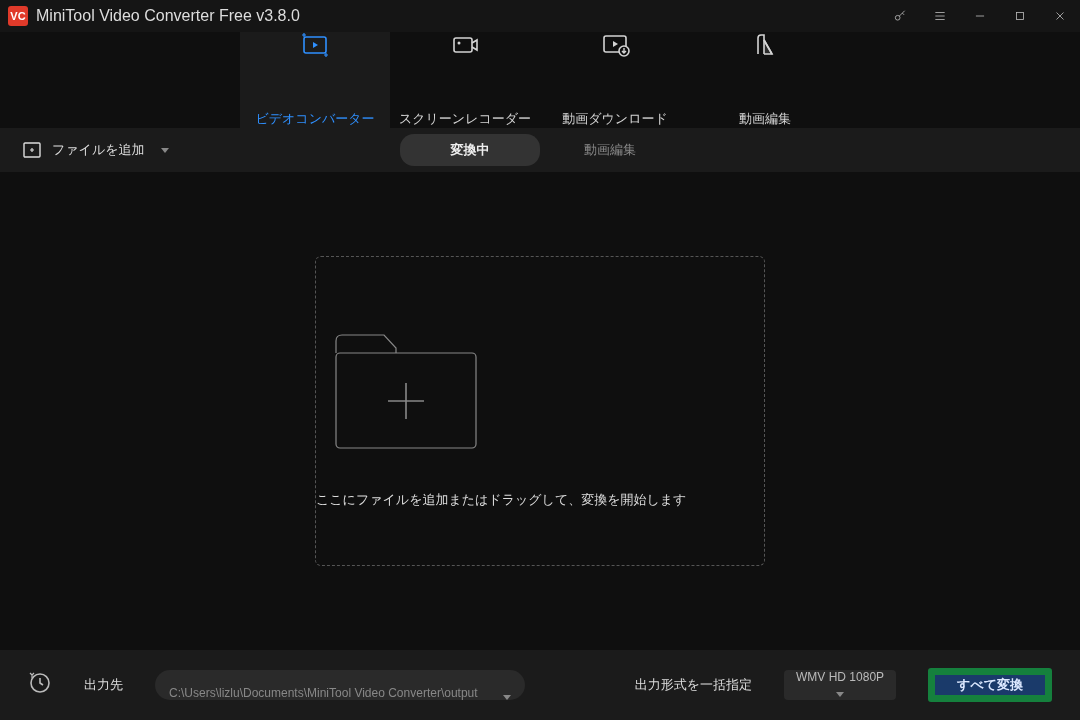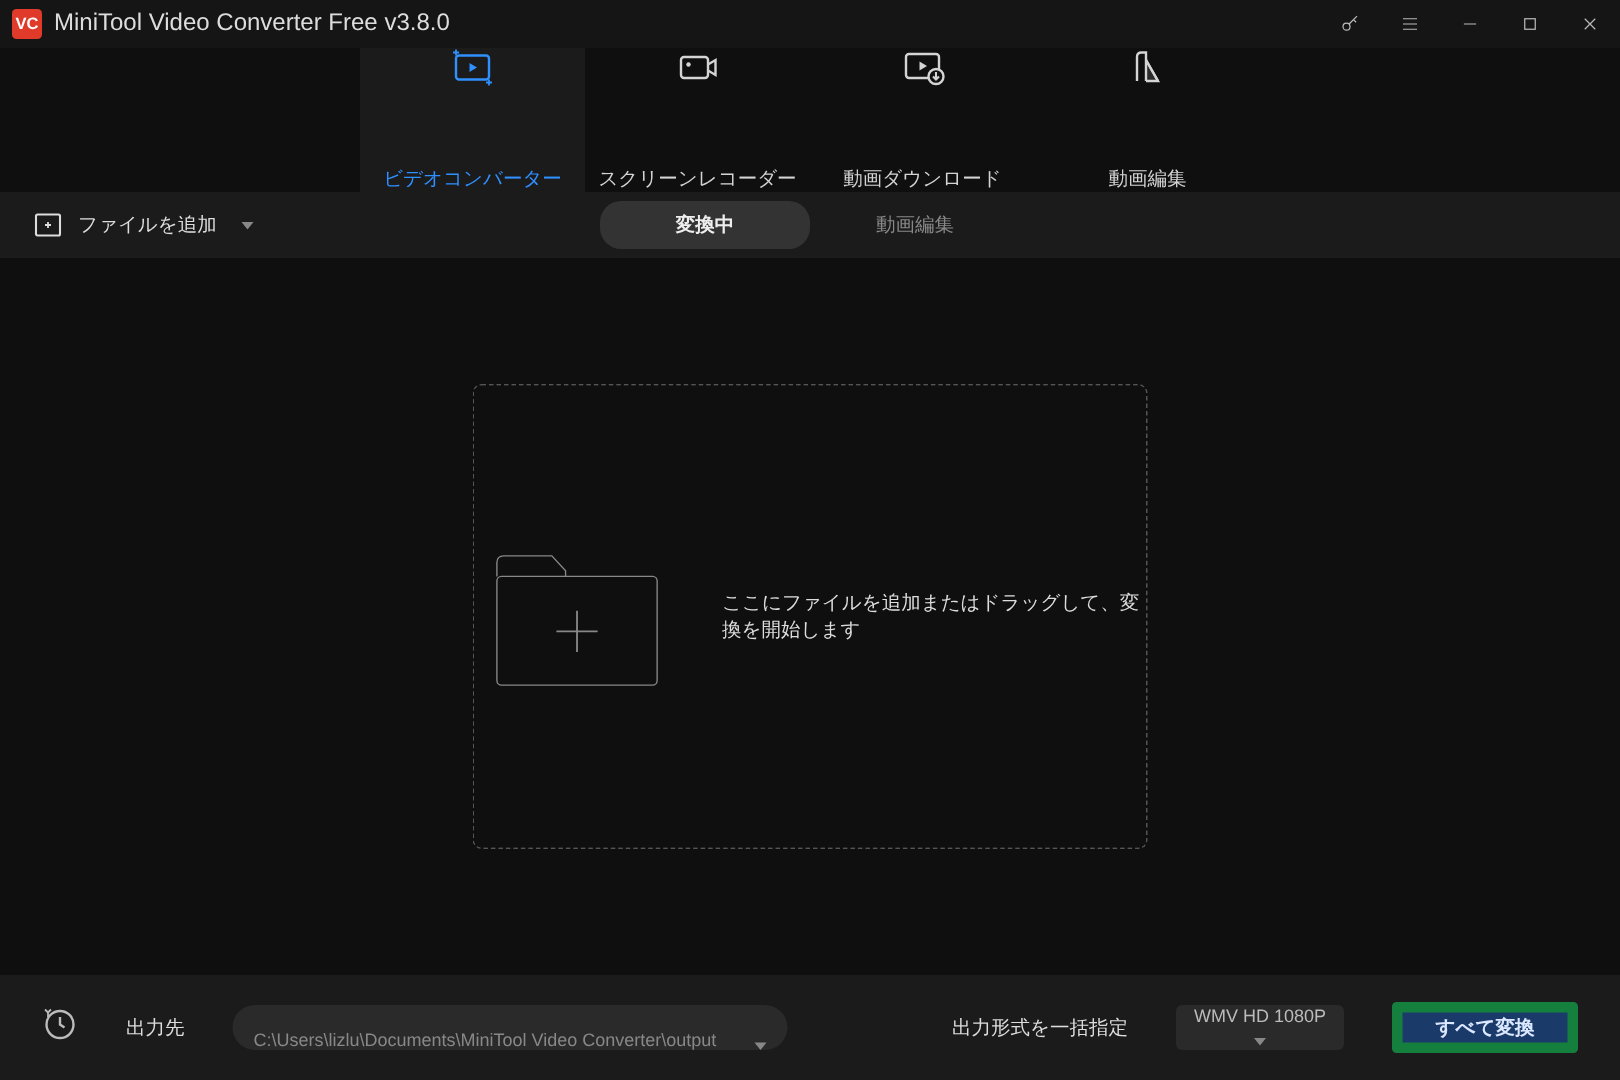--- a/index.html
+++ b/index.html
@@ -92,21 +92,21 @@
 
 .content {
   flex: 1;
   display: flex; align-items: center; justify-content: center;
   background: #0f0f0f;
 }
 .dropzone {
   width: 450px; height: 310px;
   border: 1px dashed #555;
   border-radius: 6px;
-  display: flex; align-items: center; justify-content: center;
+  display: flex; flex-direction: column; justify-content: center;
   gap: 28px;
 }
 .dropzone svg { stroke: #888; fill: none; stroke-width: 1.2; }
 .dropzone .dz-text { font-size: 13px; color: #ddd; }
 
 
 .bottombar {
   height: 70px;
   background: #1b1b1b;
   display: flex; align-items: center;

